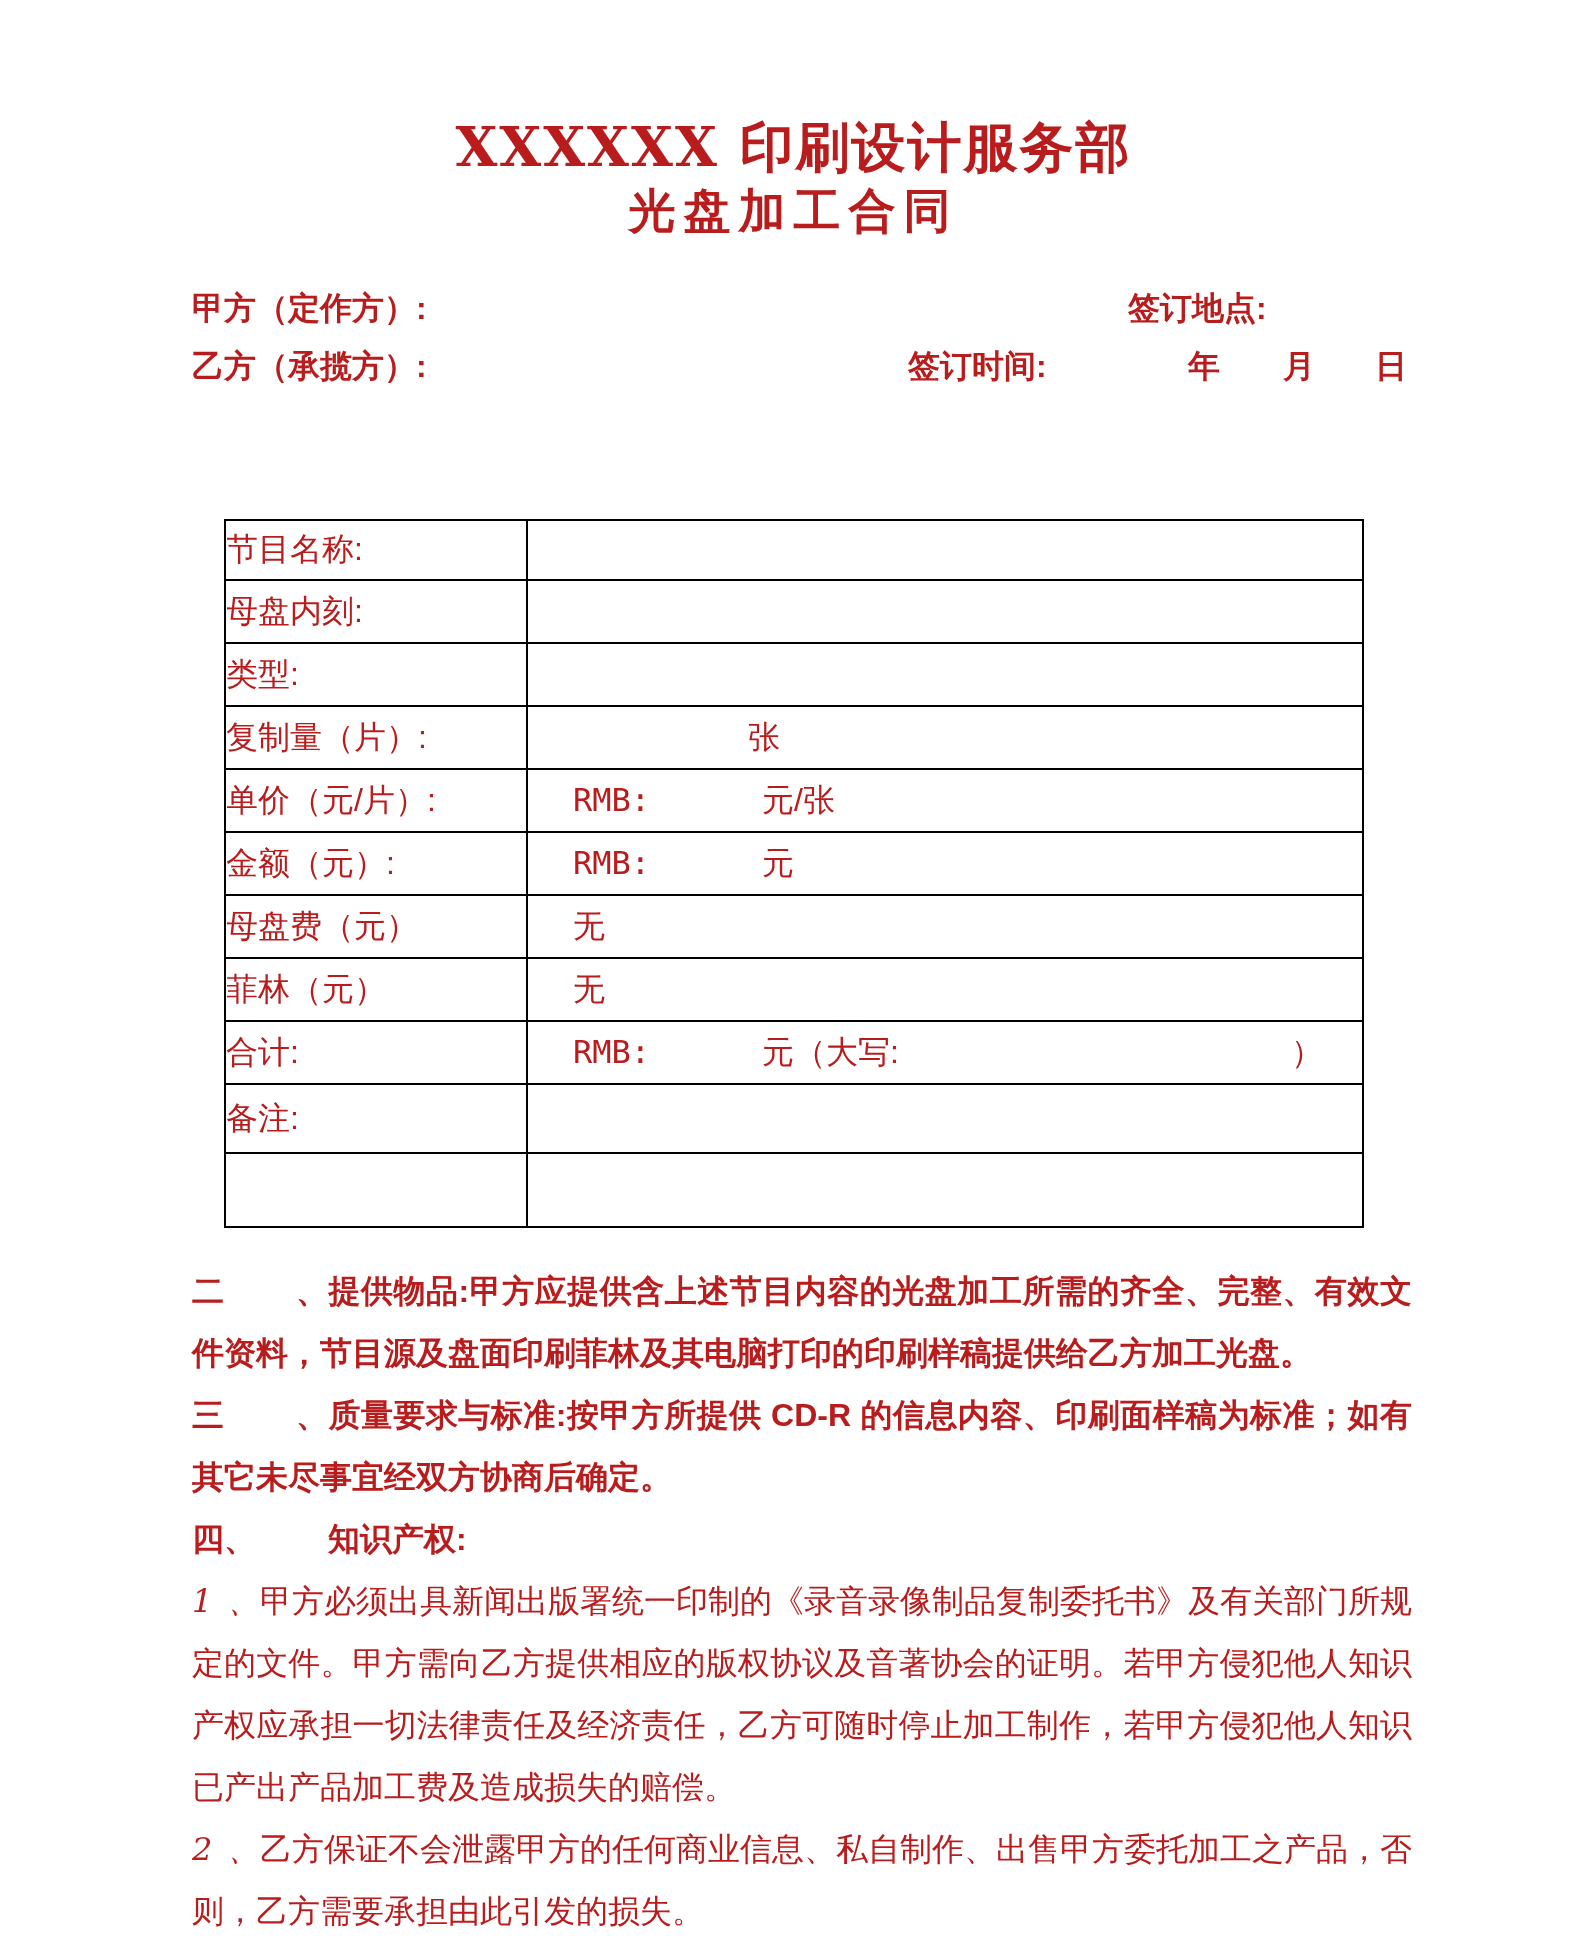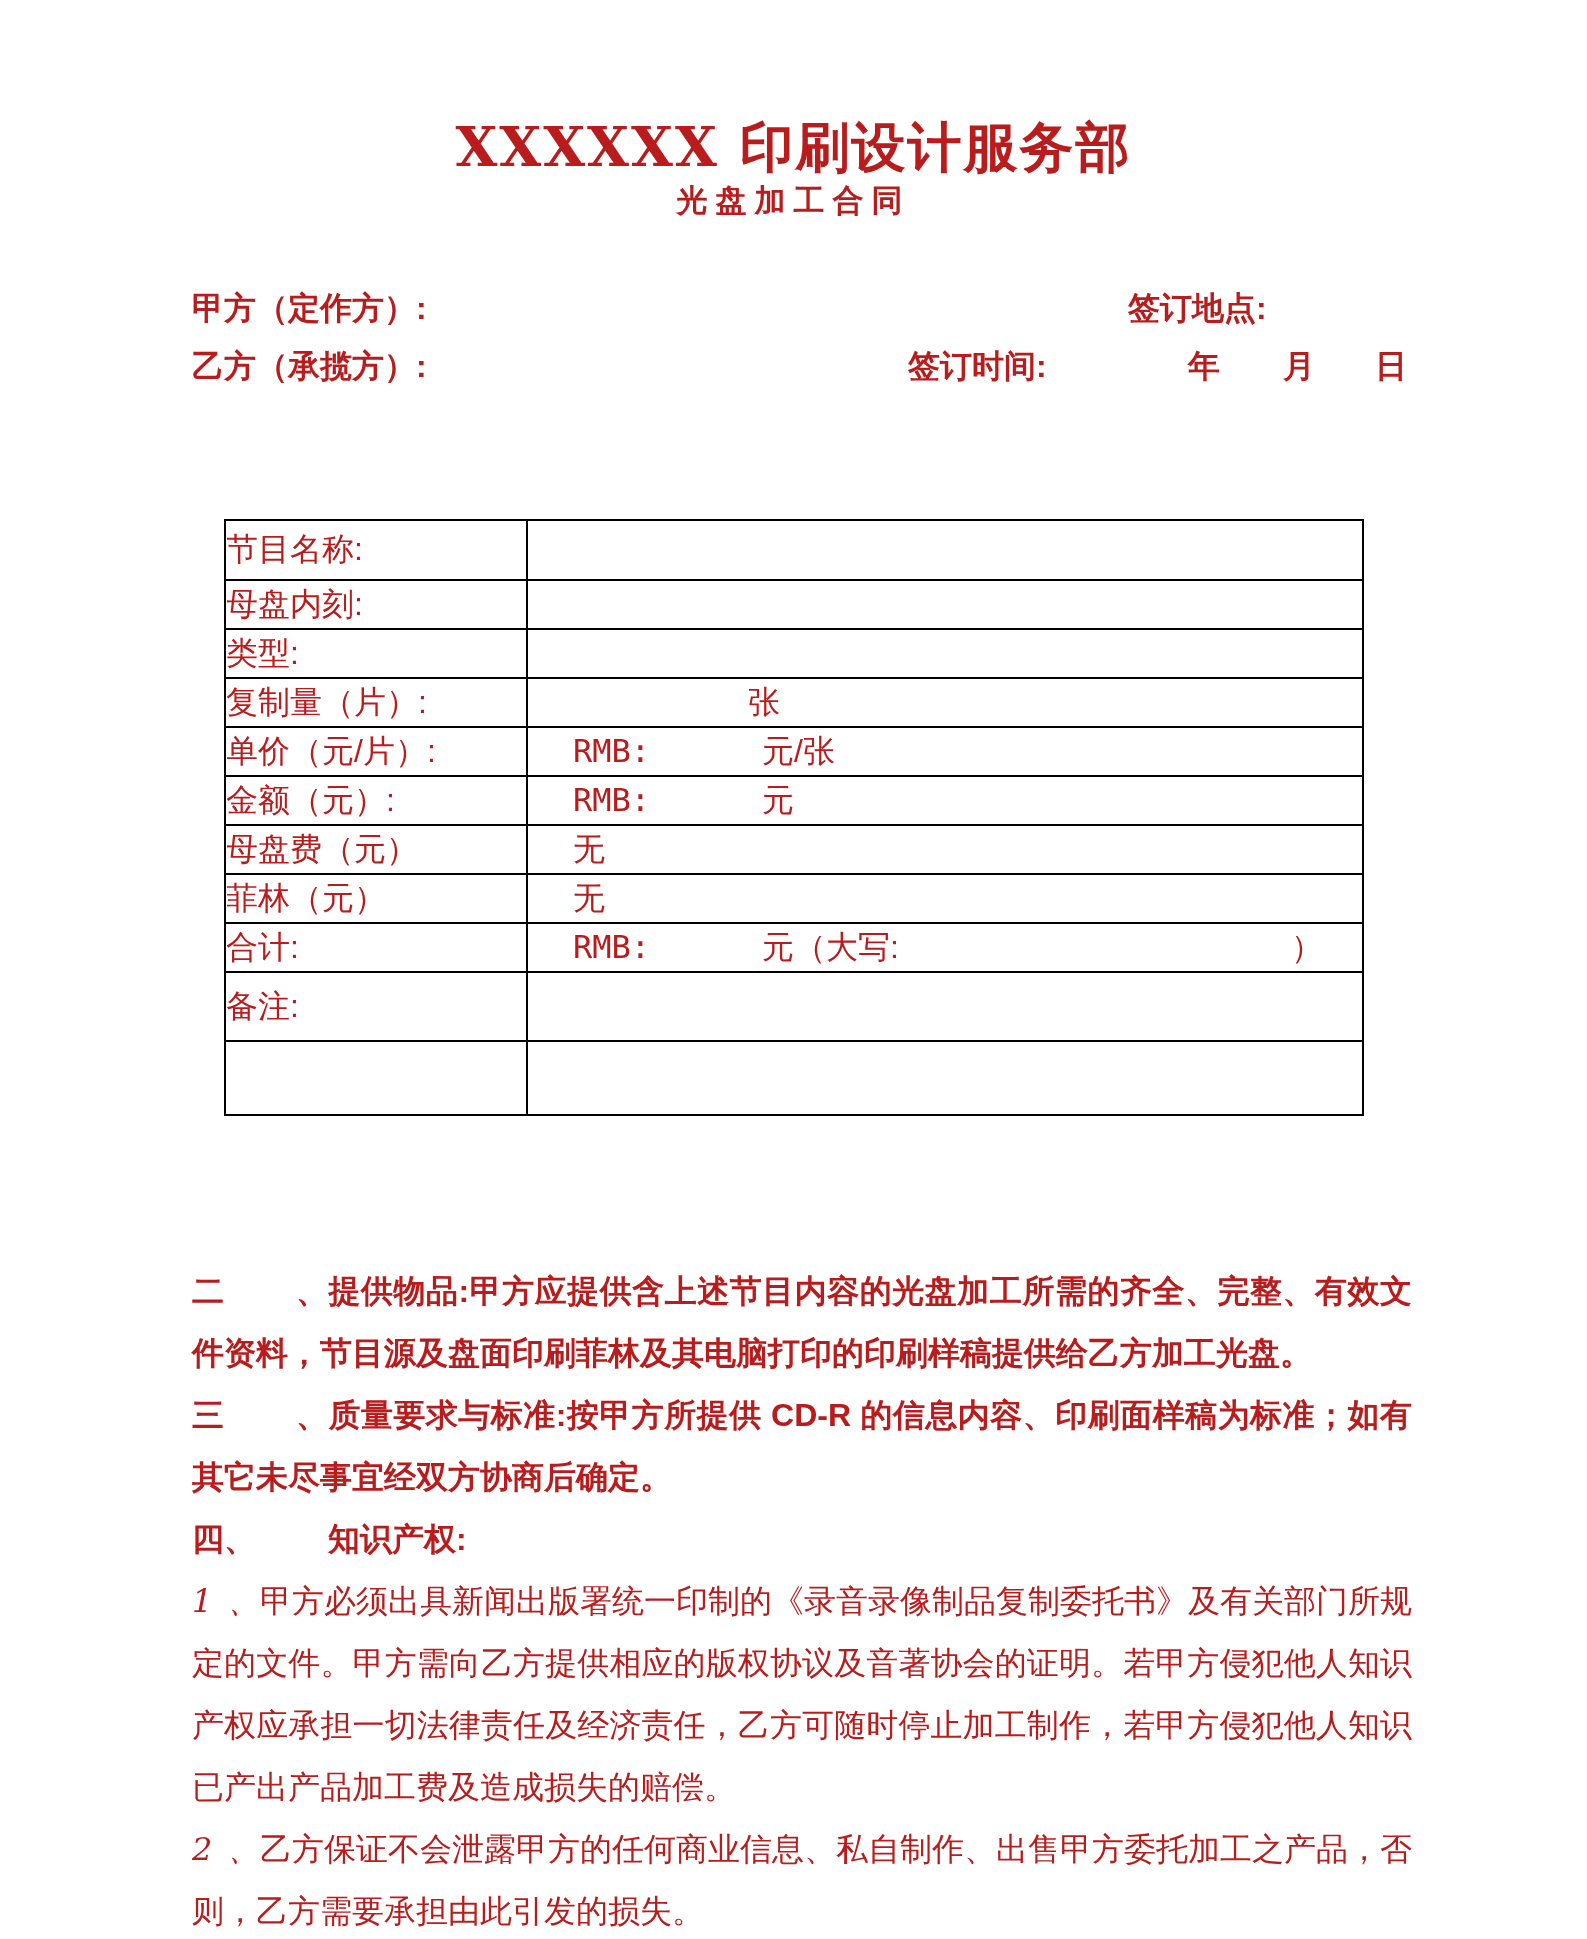--- a/index.html
+++ b/index.html
@@ -19,21 +19,21 @@
     font-family:"DejaVu Serif", serif;
     font-weight:700;
     font-size:54px;
     letter-spacing:2px;
   }
   .title-line2 {
     position:absolute; top:180px; left:0; width:100%;
     text-align:center;
     font-family:Liberation Mono, monospace;
     font-weight:700;
-    font-size:31px;
+    font-size:47px;
     letter-spacing:8px;
   }
   
   .hspan {
     position:absolute;
     font-size:32px;
     font-weight:700;
     white-space:nowrap;
     line-height:40px;
   }
@@ -53,21 +53,21 @@
   }
   table.product td {
     border:2px solid #000000;
     vertical-align:middle;
     padding:0;
     overflow:hidden;
     white-space:nowrap;
   }
   td.c1 { padding-left:13px;border-radius:8px; }
   .r1  { height:60px; }
-  .r   { height:49px; }
+  .r   { height:63px; }
   .r-note { height:69px;margin-left:36px; }
   .r-last { height:74px; }
   .mono { font-family:"DejaVu Sans Mono", monospace; }
   .ml45  { margin-left:45px; }
   .ml84  { margin-left:112px; }
   .ml220 { margin-left:220px; }
   .ml392 { margin-left:392px; }
   
   .paras {
     position:absolute; top:1260px; left:192px;

